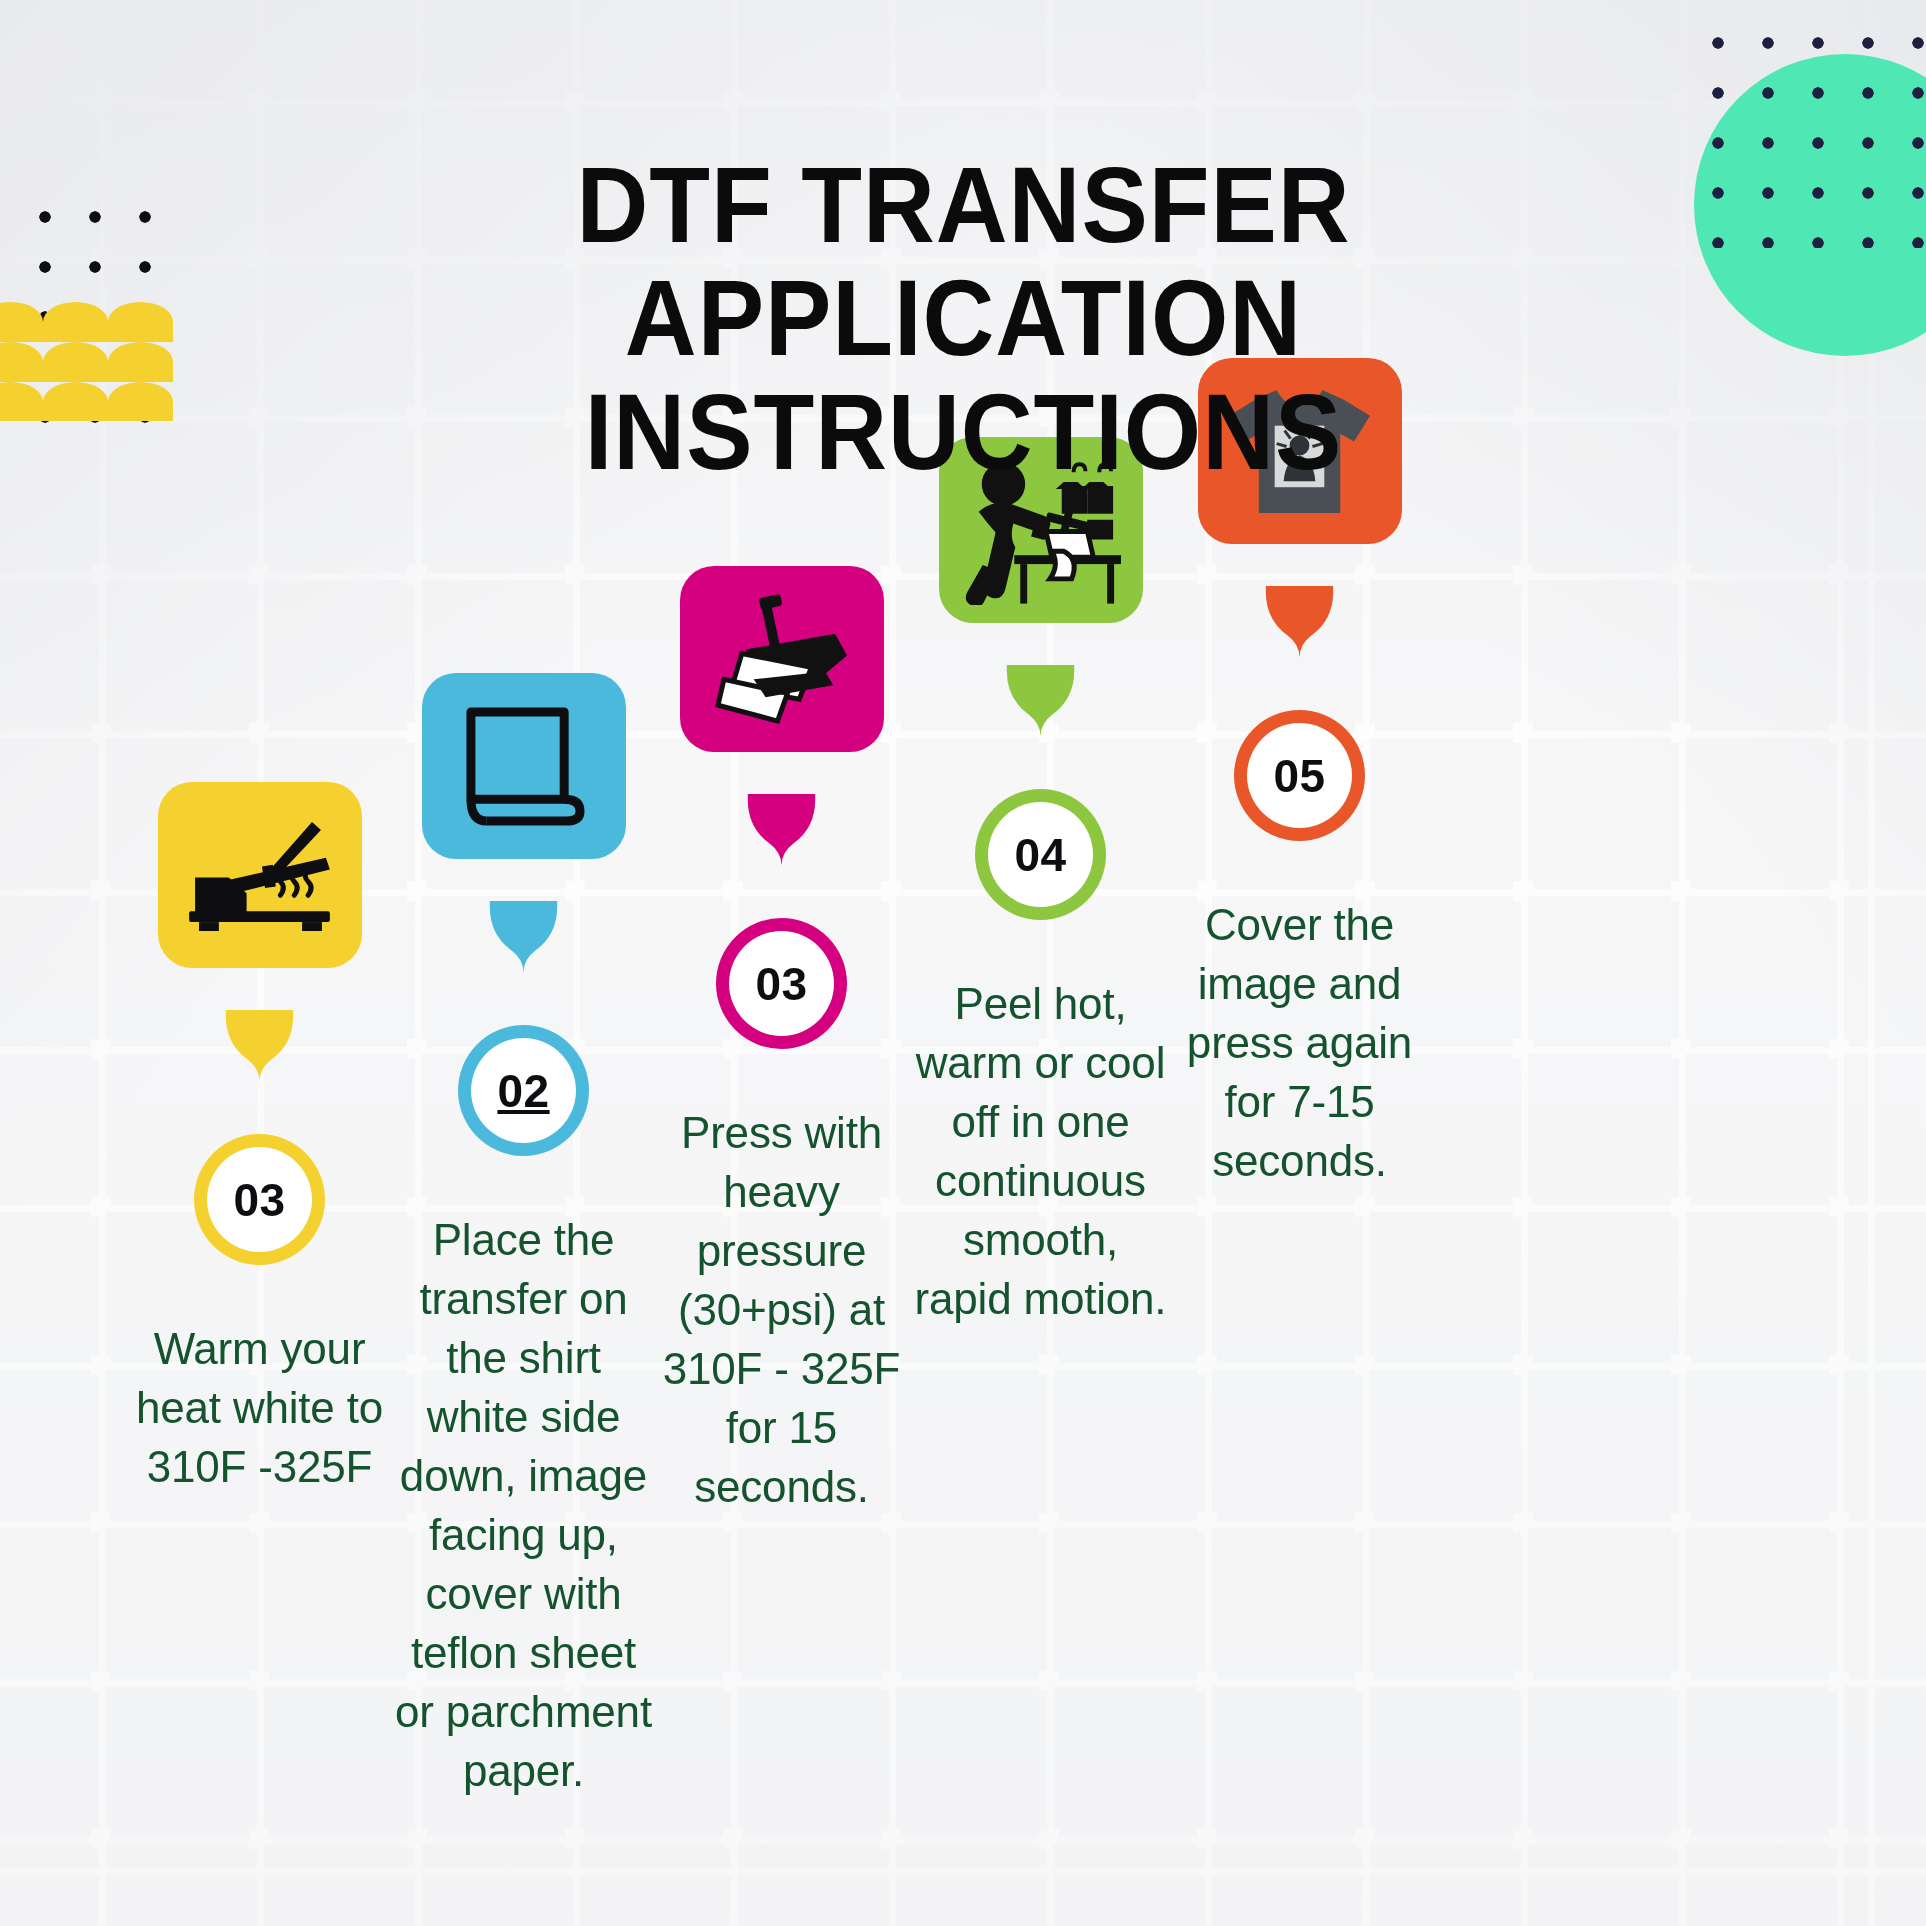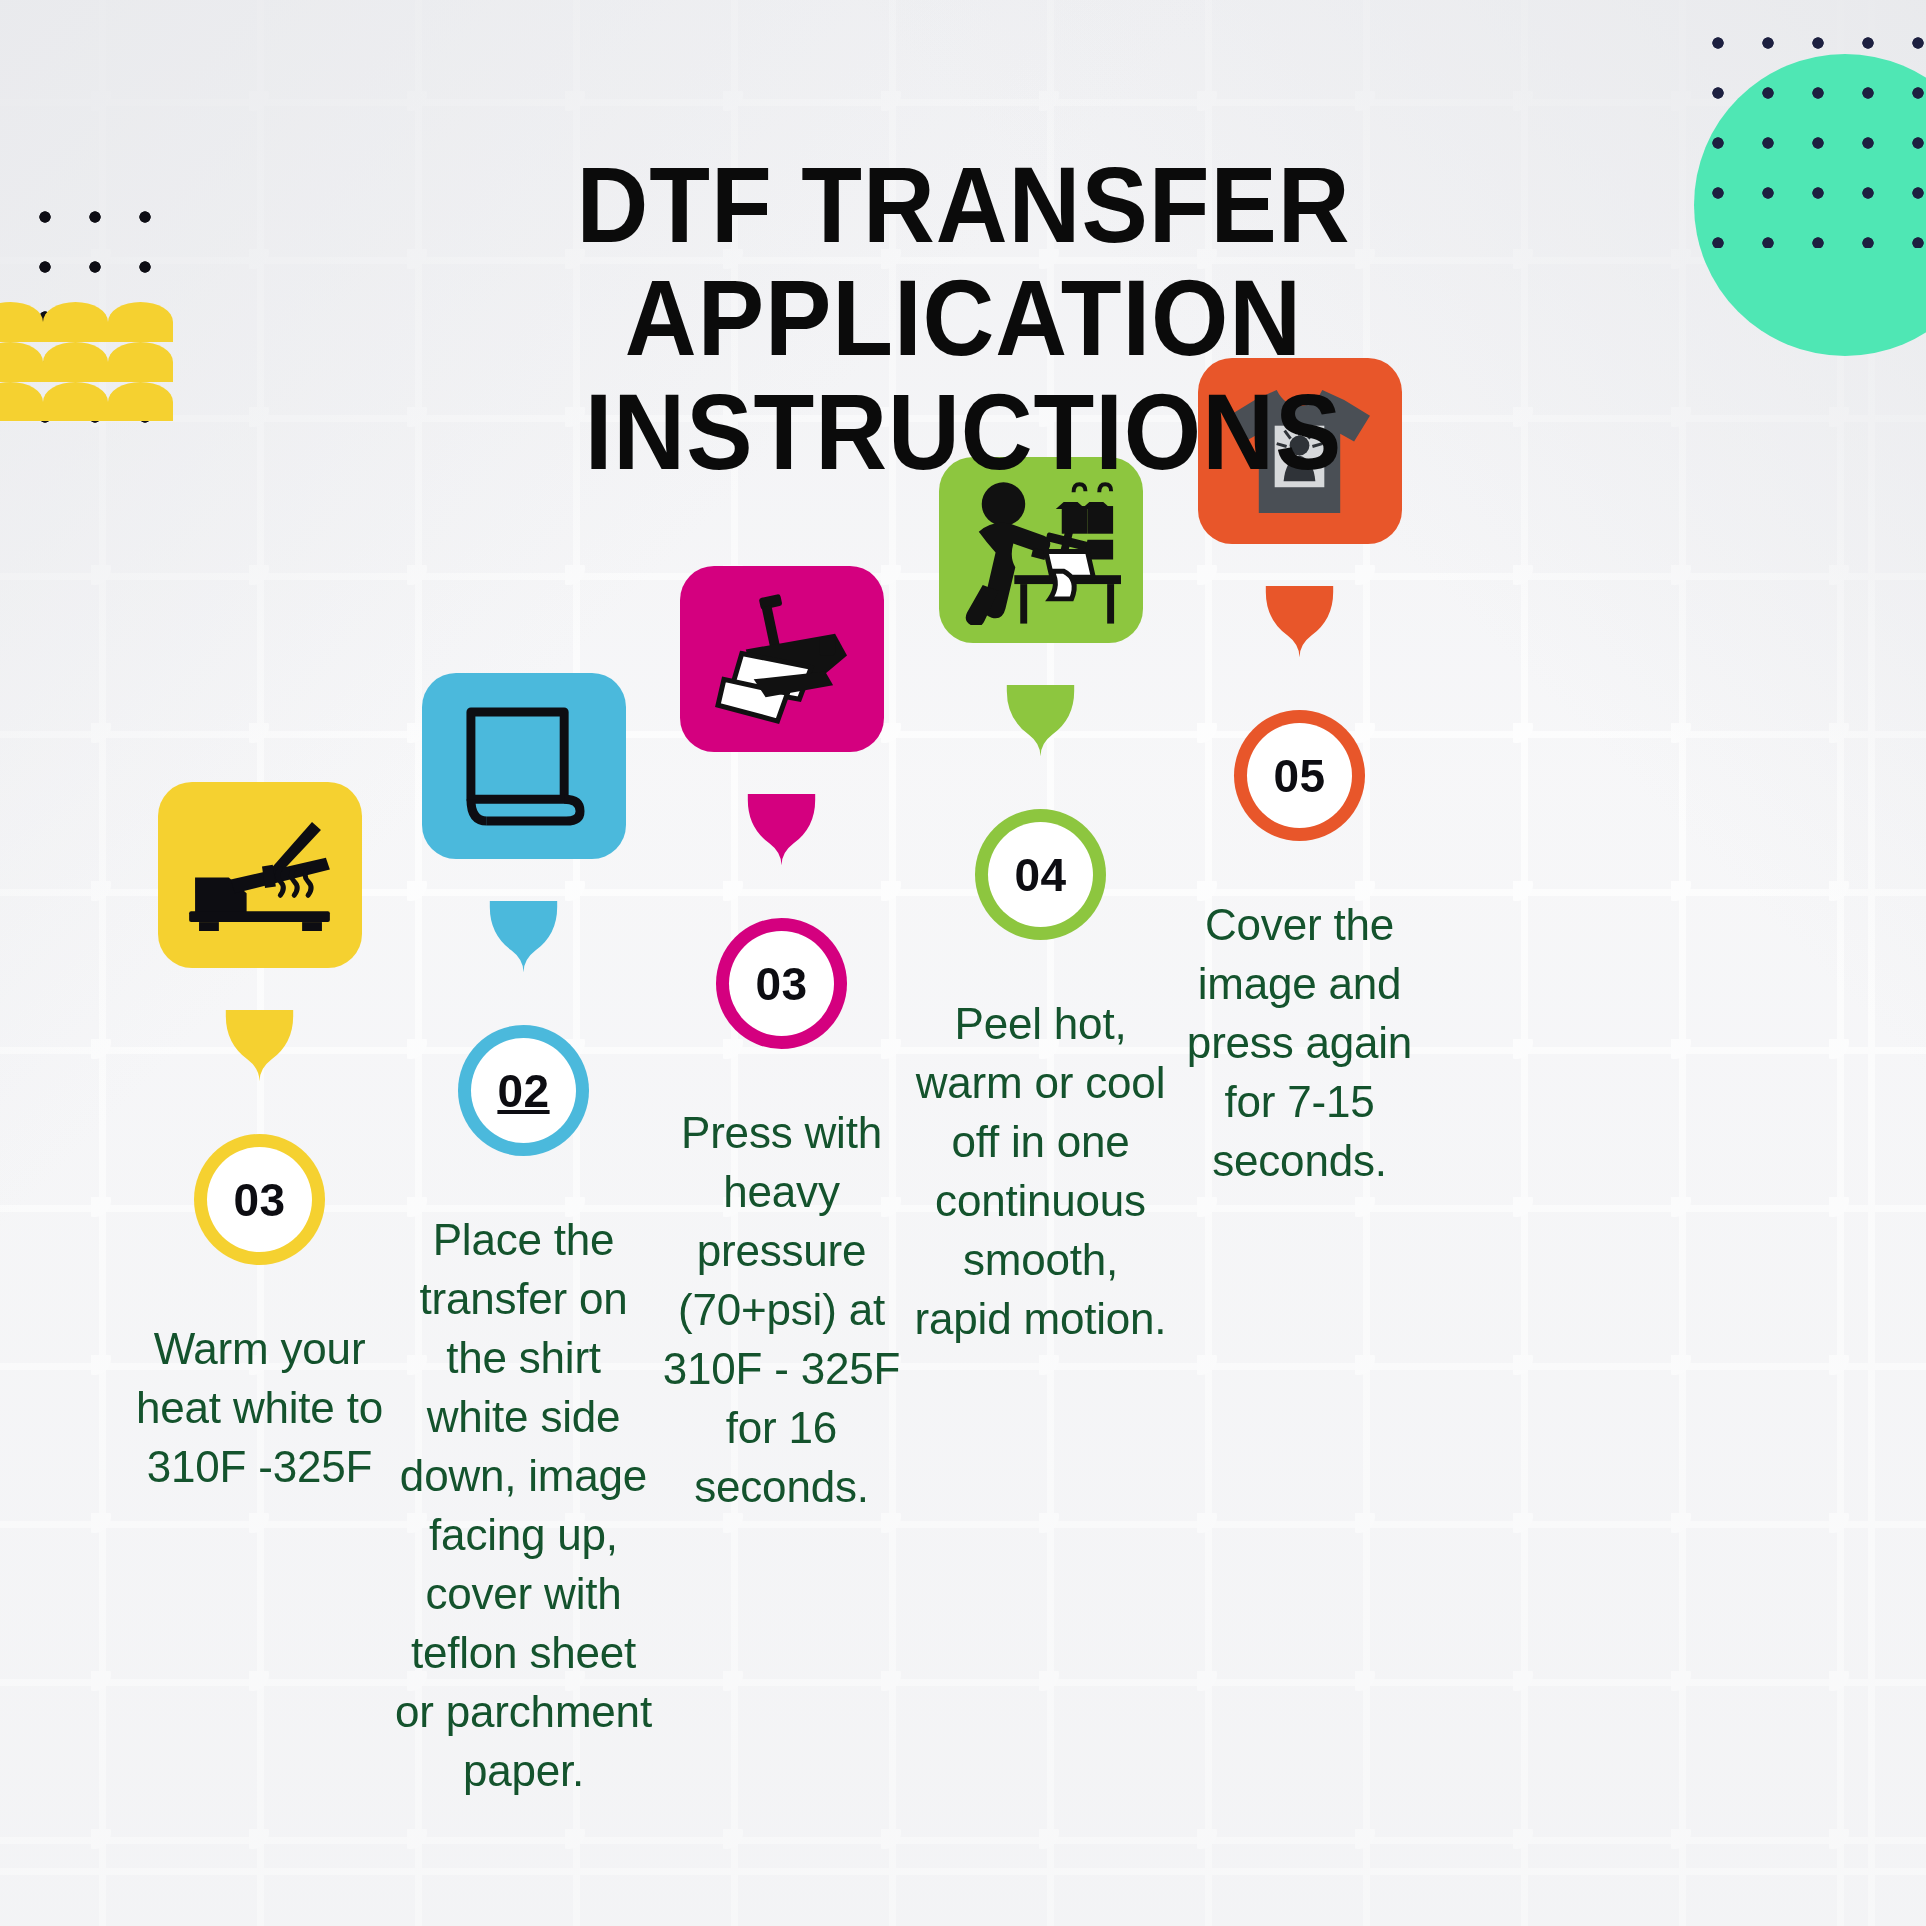--- a/index.html
+++ b/index.html
@@ -117,21 +117,21 @@
     line-height:1.34;
     font-weight:400;
     width:263px;
     letter-spacing:-0.2px;
   }
 
   
   #step-1{left:128px;top:782px;}
   #step-2{left:392px;top:673px;}
   #step-3{left:650px;top:566px;}
-  #step-4{left:909px;top:457px;}
+  #step-4{left:909px;top:437px;}
   #step-5{left:1168px;top:358px;}
 </style>
 </head>
 <body>
 
 <div id="bg-grid">
   <div class="tiles"></div>
   <div class="diamonds"></div>
 </div>
 <div id="bg-vignette"></div>
@@ -225,21 +225,21 @@
       </svg>
     </div>
     <div class="connector">
       <svg width="119" height="107" viewBox="0 0 120 108">
         <path d="M26 0 H94 V6 Q94 34 72 50 Q60 59 60 72 Q60 59 48 50 Q26 34 26 6 Z" fill="#D4007F"></path>
       </svg>
     </div>
     <div class="badge" style="box-shadow:0 0 0 13px #D4007F;">
       <span>03</span>
     </div>
-    <div class="desc">Press with heavy pressure (70+psi) at 310F - 325F for 16 seconds.</div>
+    <div class="desc">Press with heavy pressure (30+psi) at 310F - 325F for 15 seconds.</div>
   </div>
 
   <div class="step" id="step-4">
     <div class="card" style="background:#8DC63F;">
       <svg width="160" height="149" viewBox="0 0 162 150">
         <g fill="#111">
           <circle cx="43" cy="28" r="22"></circle>
           <path d="M18 56 q14 -12 32 -8 l34 12 q8 3 6 11 q-2 8 -11 6 l-26 -9 q-4 14 2 24 l-10 42 q-3 12 -14 9 q-10 -3 -8 -14 l12 -52 q-9 -10 -17 -21 Z"></path>
           <path d="M22 110 l16 6 l-14 30 q-4 9 -13 5 q-9 -4 -5 -13 Z"></path>
           <rect x="72" y="74" width="14" height="9" transform="rotate(14 79 78)"></rect>

